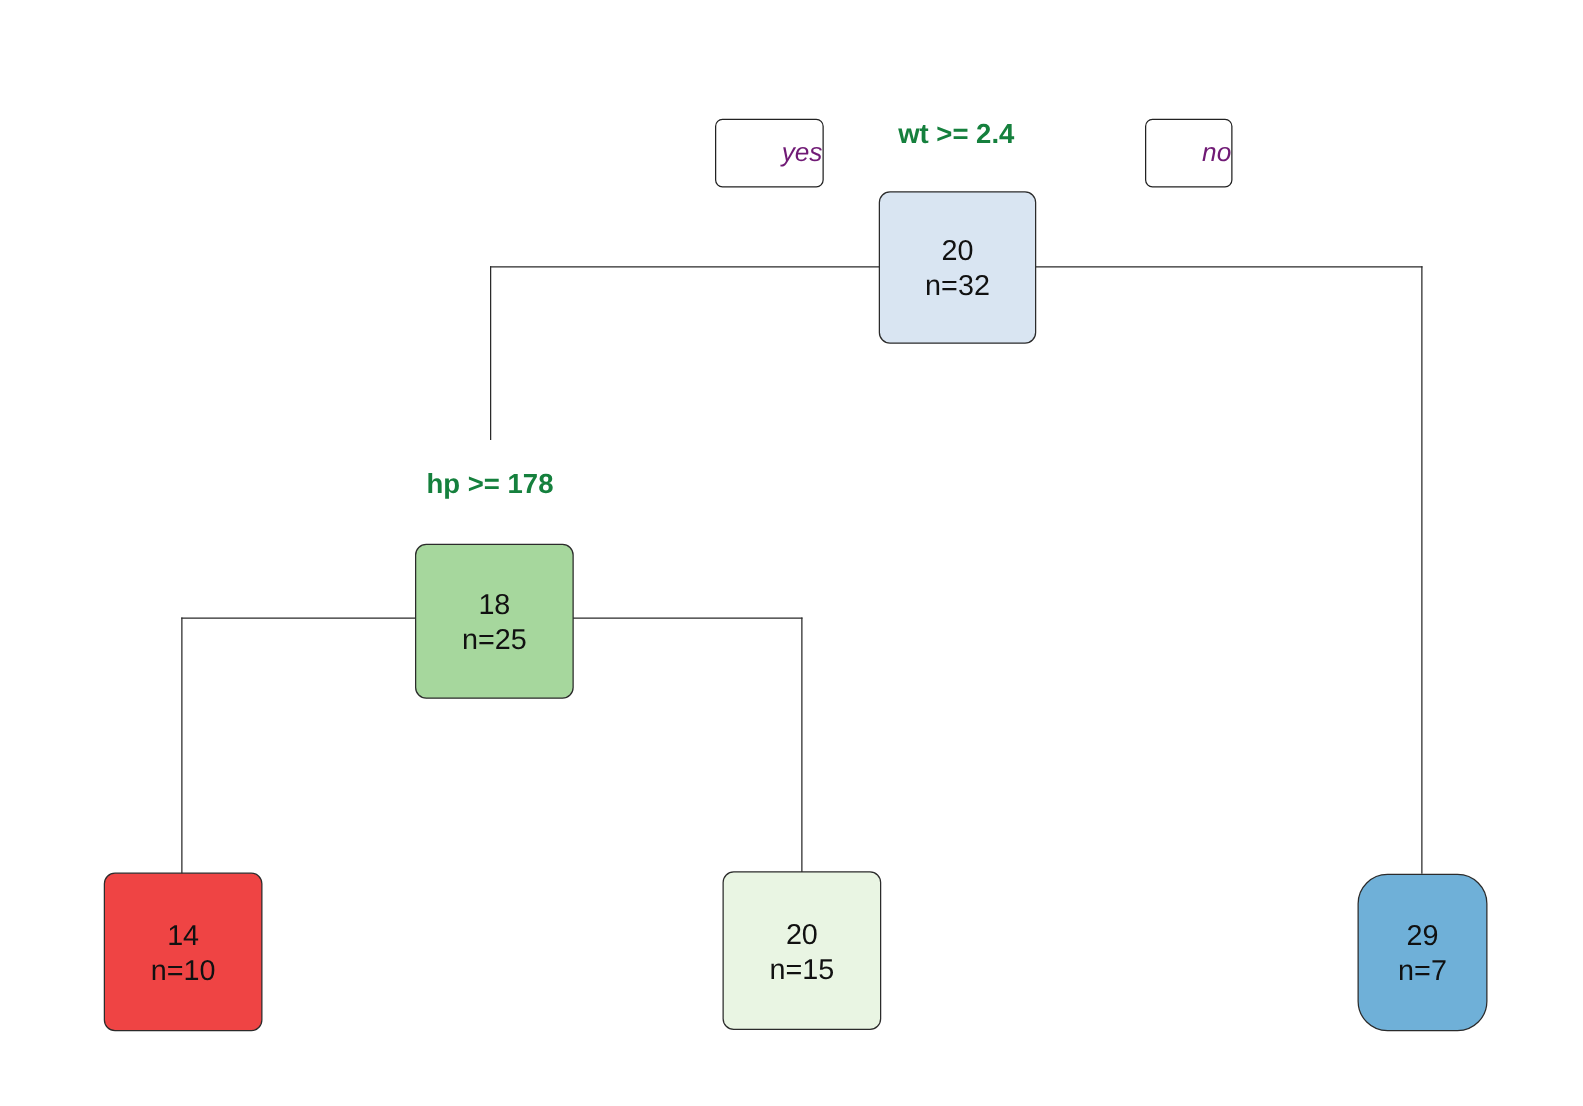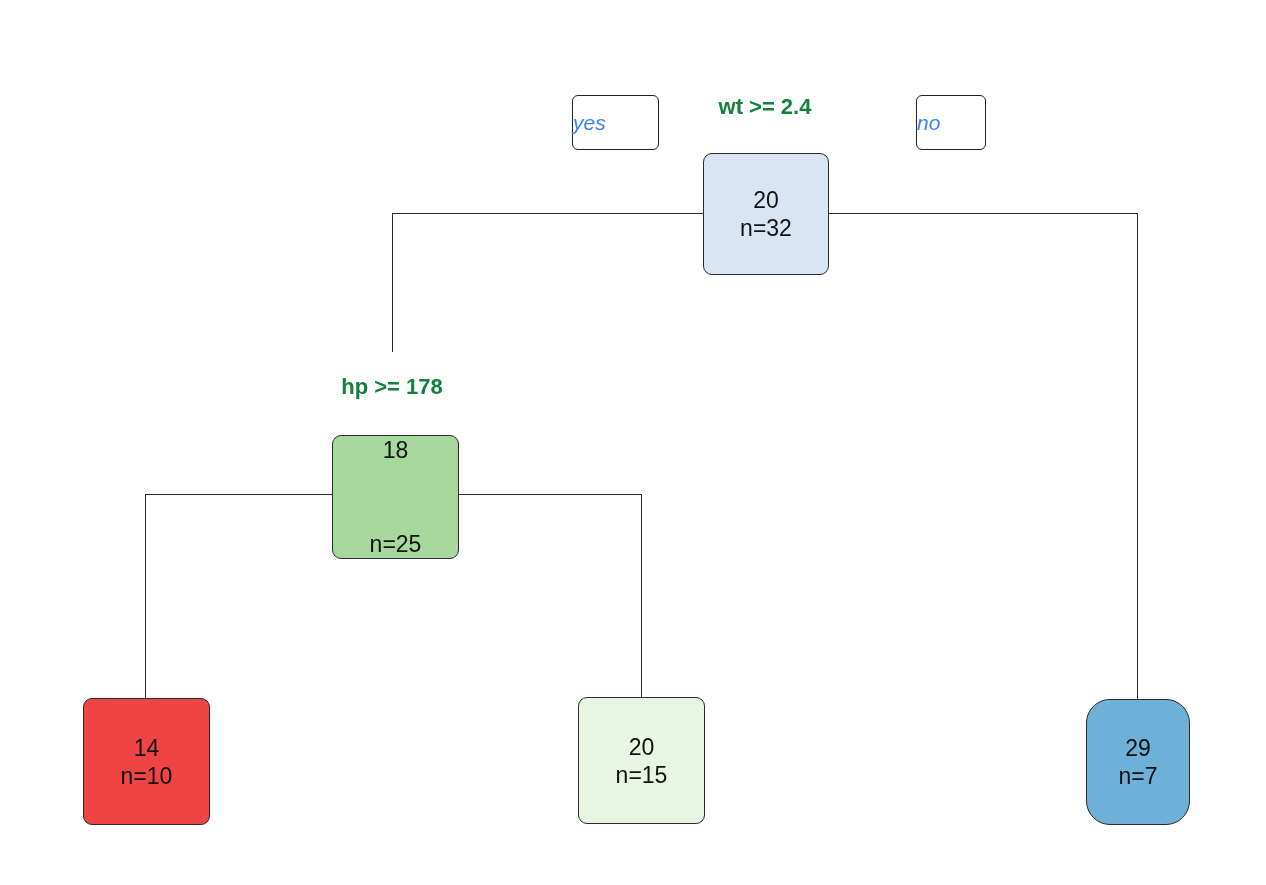--- a/index.html
+++ b/index.html
@@ -31,21 +31,21 @@
     display: flex;
     flex-direction: column;
     align-items: center;
     justify-content: center;
     color: #111111;
     font-size: 23px;
     line-height: 28px;
     text-align: center;
   }
   .node-root  { left: 703px;  top: 153px; width: 124px; height: 120px; }
-  .node-int   { left: 332px;  top: 435px; width: 125px; height: 122px; justify-content: space-between; }
+  .node-int   { left: 332px;  top: 435px; width: 125px; height: 122px; }
   .node-l1    { left: 83px;   top: 698px; width: 125px; height: 125px; }
   .node-l2    { left: 578px;  top: 697px; width: 125px; height: 125px; }
   .node-l3    { left: 1086px; top: 699px; width: 102px; height: 124px; border-radius: 24px; }
 
   
   .split-label {
     position: absolute;
     width: 220px;
     text-align: center;
     font-weight: bold;
@@ -56,24 +56,24 @@
   .split-int  { left: 282px; top: 374px; }
 
   
   .branch-badge {
     position: absolute;
     background: #ffffff;
     border: 1.5px solid #222222;
     border-radius: 6px;
     display: flex;
     align-items: center;
-    justify-content: flex-start;
+    justify-content: flex-end;
     font-style: italic;
     font-size: 21px;
-    color: #3b82f6;
+    color: #701a75;
   }
   .badge-yes { left: 572px; top: 95px; width: 85px; height: 53px; }
   .badge-no  { left: 872px; top: 95px; width: 68px; height: 53px; margin-left: 44px; }
 </style>
 </head>
 <body>
 
 <div class="plot">
 
   <div class="line h" style="left:392px; top:213px; width:746px;"></div>

